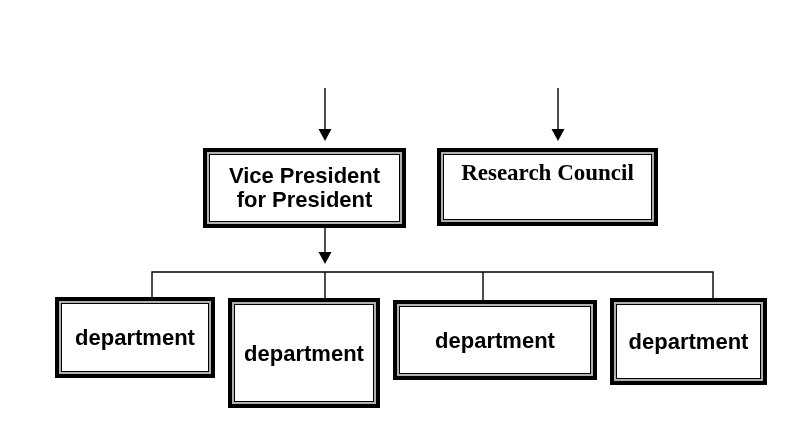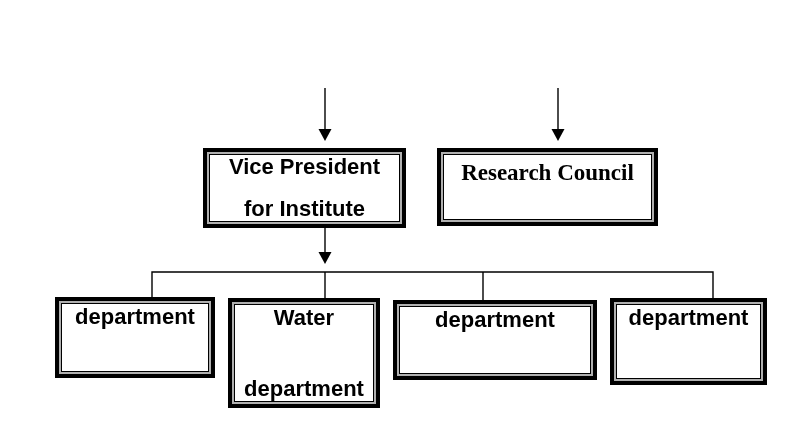--- a/index.html
+++ b/index.html
@@ -12,21 +12,21 @@
   .pres{border:2px solid #000;background:#fff;padding:2px;}
   .pres-inner{
     box-sizing:border-box;width:100%;height:100%;border:2px solid #000;background:#fff;
     display:flex;align-items:center;justify-content:center;text-align:center;
     font-weight:bold;font-size:22px;
   }
   
   .thick{border:4px solid #000;background:#b0b0b0;padding:2px;}
   .inner{
     box-sizing:border-box;width:100%;height:100%;border:1px solid #000;background:#fff;
-    display:flex;flex-direction:column;align-items:center;justify-content:space-between;
+    display:flex;flex-direction:column;align-items:center;justify-content:center;
     text-align:center;font-weight:bold;font-size:22px;line-height:25px;
   }
   .inner-vp{line-height:24px;}
   .inner-rc{
     justify-content:flex-start;padding-top:5px;
     font-family:"Liberation Serif","DejaVu Serif",serif;font-size:23px;
   }
   .ln{display:block;white-space:nowrap;}
   
   .caret{display:inline-block;width:2px;height:21px;background:#000;vertical-align:-4px;margin-right:1px;}
@@ -39,39 +39,38 @@
 </style>
 </head>
 <body>
 
 <div class="canvas">
 
 
   <div class="node thick" style="left:203px;top:148px;width:203px;height:80px">
     <div class="inner inner-vp">
       <span class="ln">Vice President</span>
-      <span class="ln">for Institute</span>
+      <span class="ln">for President</span>
     </div>
   </div>
 
   <div class="node thick" style="left:437px;top:148px;width:221px;height:78px">
     <div class="inner inner-rc">
       <span class="ln">Research Council</span>
     </div>
   </div>
 
   <div class="node thick" style="left:55px;top:297px;width:160px;height:81px">
     <div class="inner">
       <span class="ln">department</span>
     </div>
   </div>
 
   <div class="node thick" style="left:228px;top:298px;width:152px;height:110px">
     <div class="inner">
-      <span class="ln">Water</span>
       <span class="ln">department</span>
     </div>
   </div>
 
   <div class="node thick" style="left:393px;top:300px;width:204px;height:80px">
     <div class="inner">
       <span class="ln">department</span>
     </div>
   </div>
 

